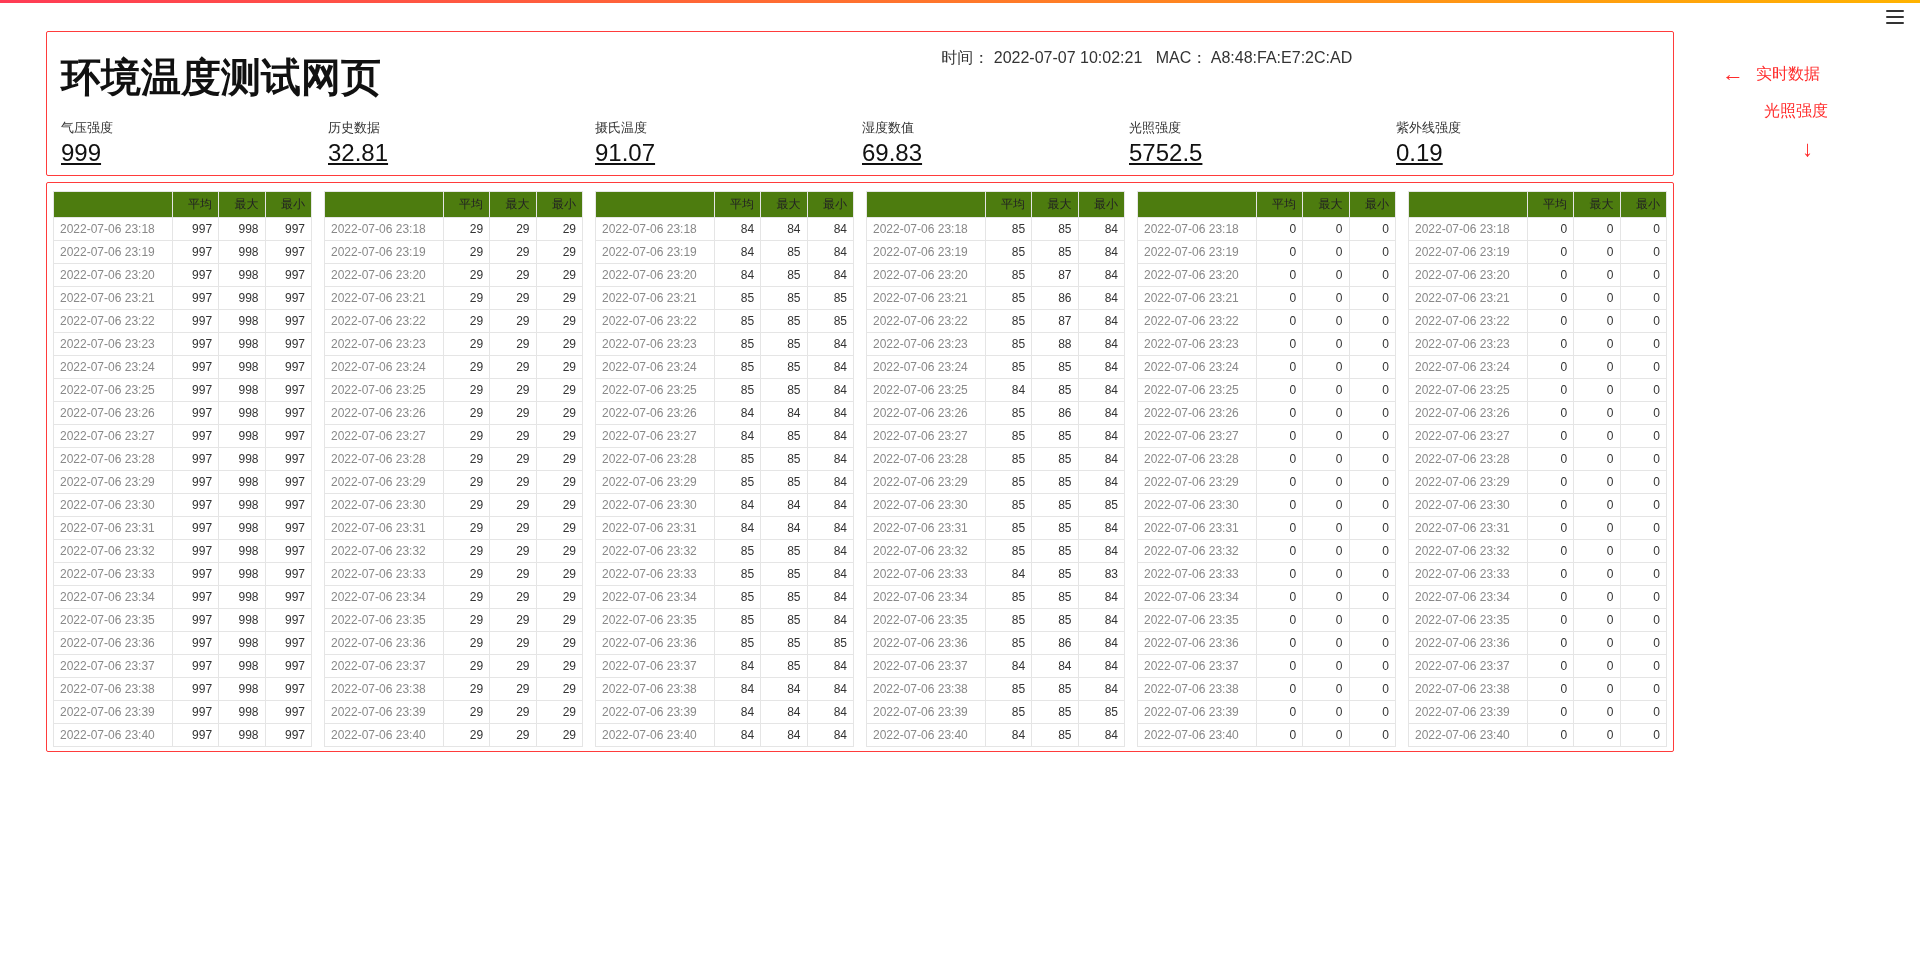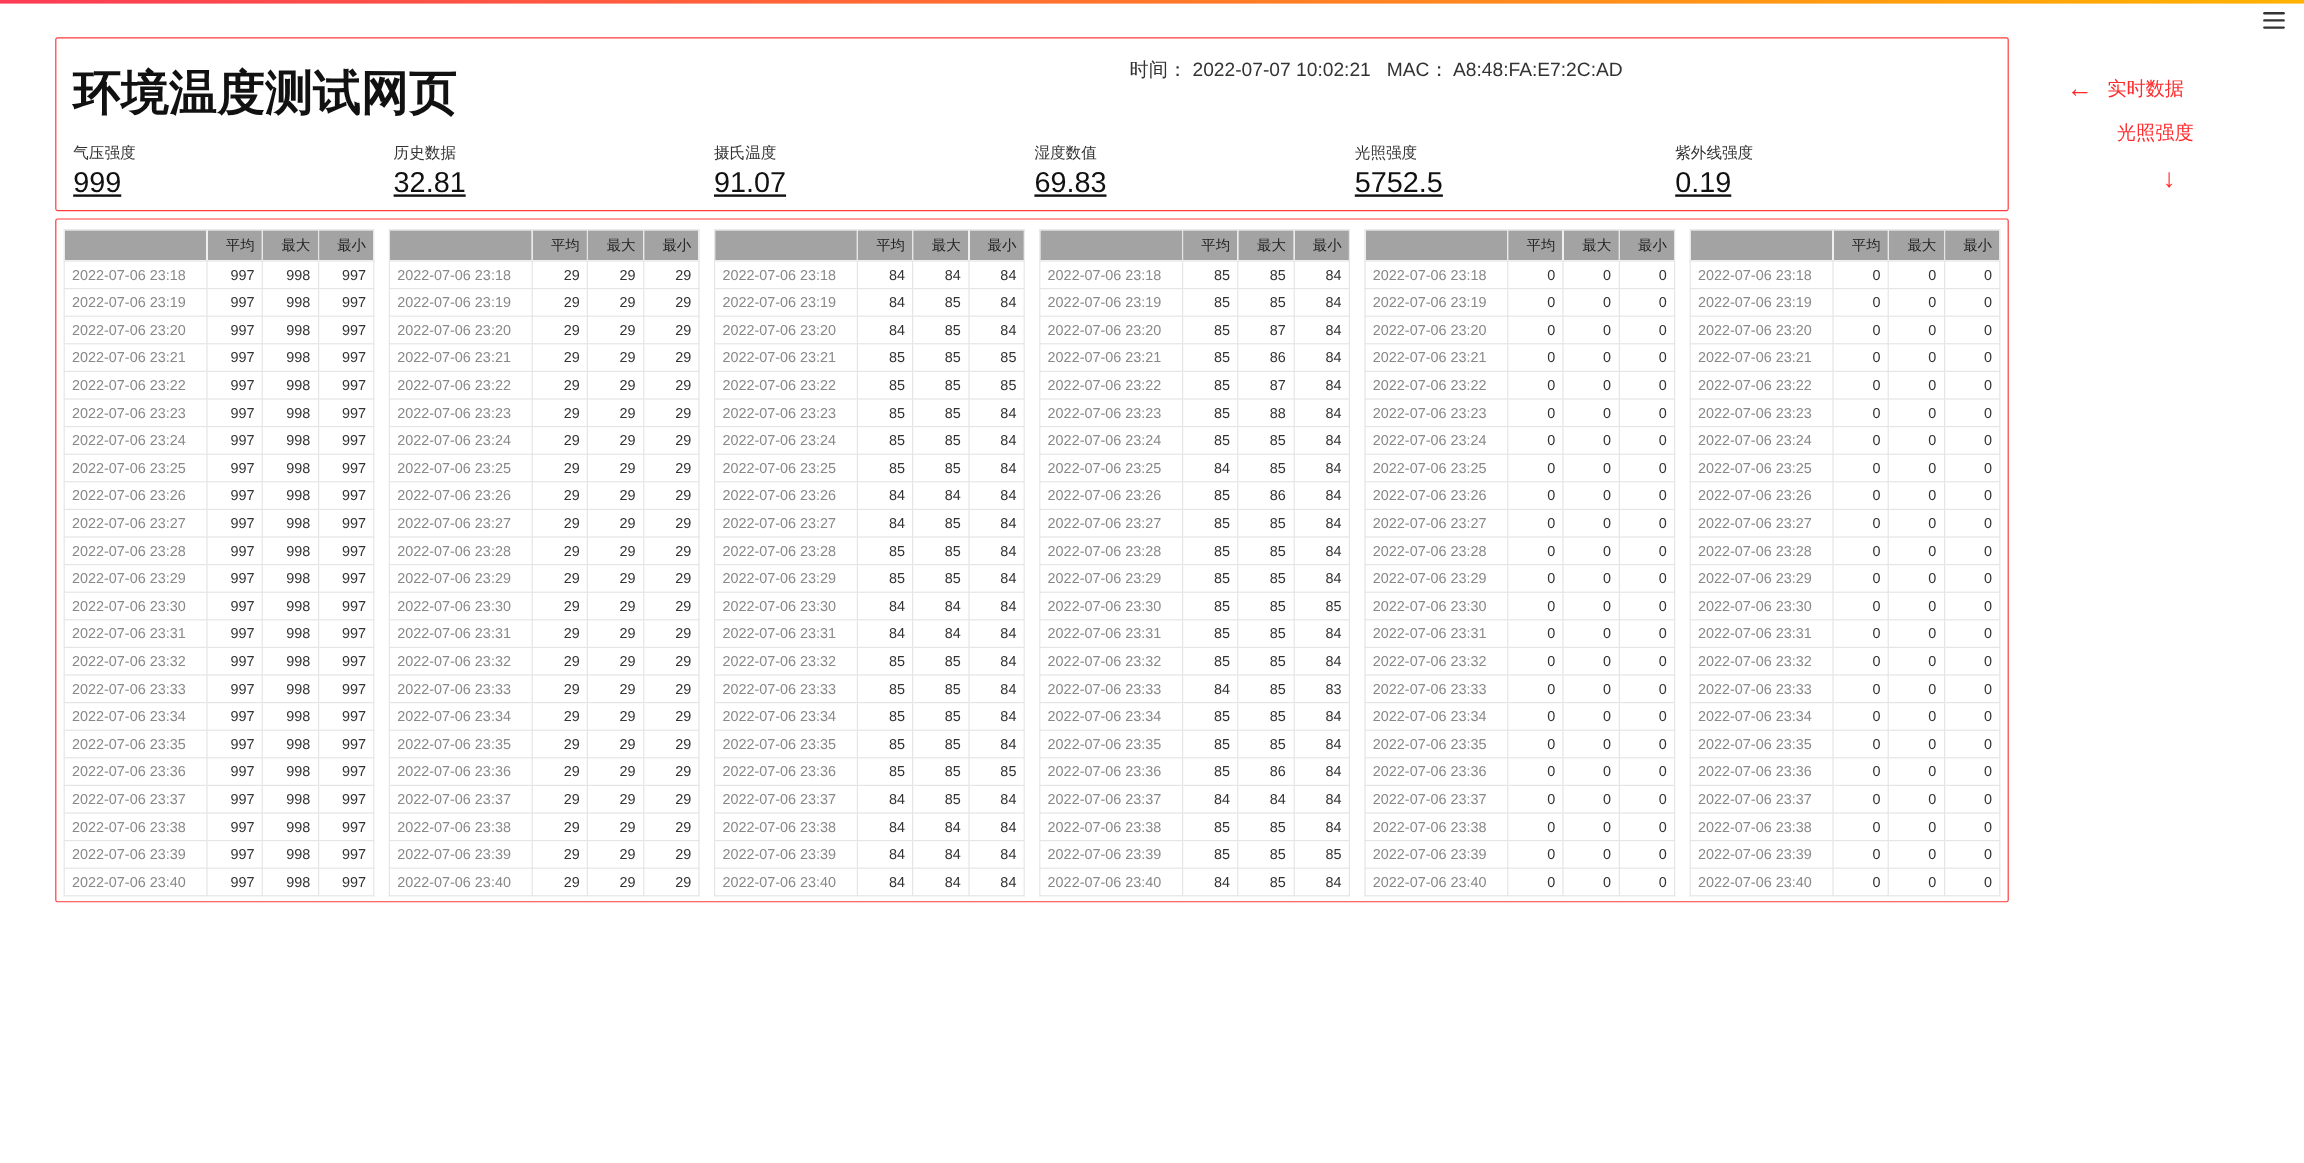--- a/index.html
+++ b/index.html
@@ -84,21 +84,21 @@
     table-layout: fixed;
     width: 100%;
   }
   .tbl th, .tbl td {
     border: 1px solid #e5e5e5;
     padding: 4px 6px;
     white-space: nowrap;
     overflow: hidden;
   }
   .tbl th {
-    background: #a3a3a3;
+    background: #4d7c0f;
     font-weight: 500;
     color: #222;
     text-align: right;
   }
   .tbl th:first-child { text-align: left; }
   .tbl td.ts { color: #888; text-align: left; }
   .tbl td.num { text-align: right; color: #333; }
   .tbl .col-ts { width: 46%; }
   .tbl .col-n  { width: 18%; }
   .side-annot {

